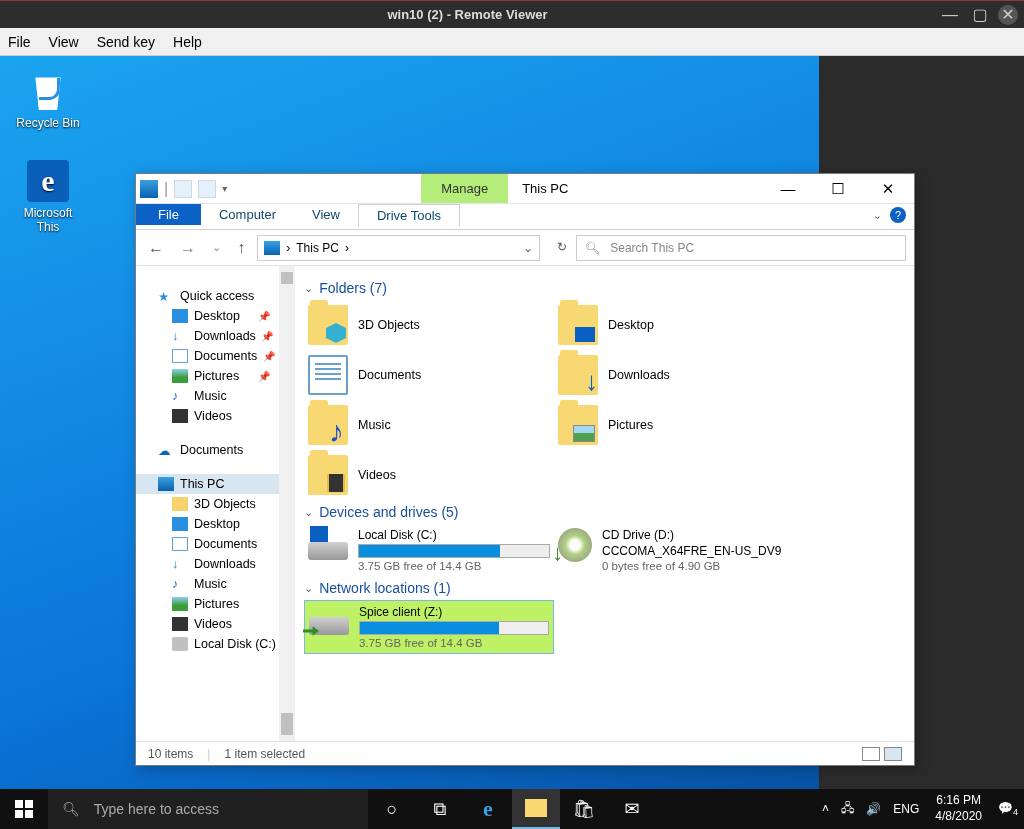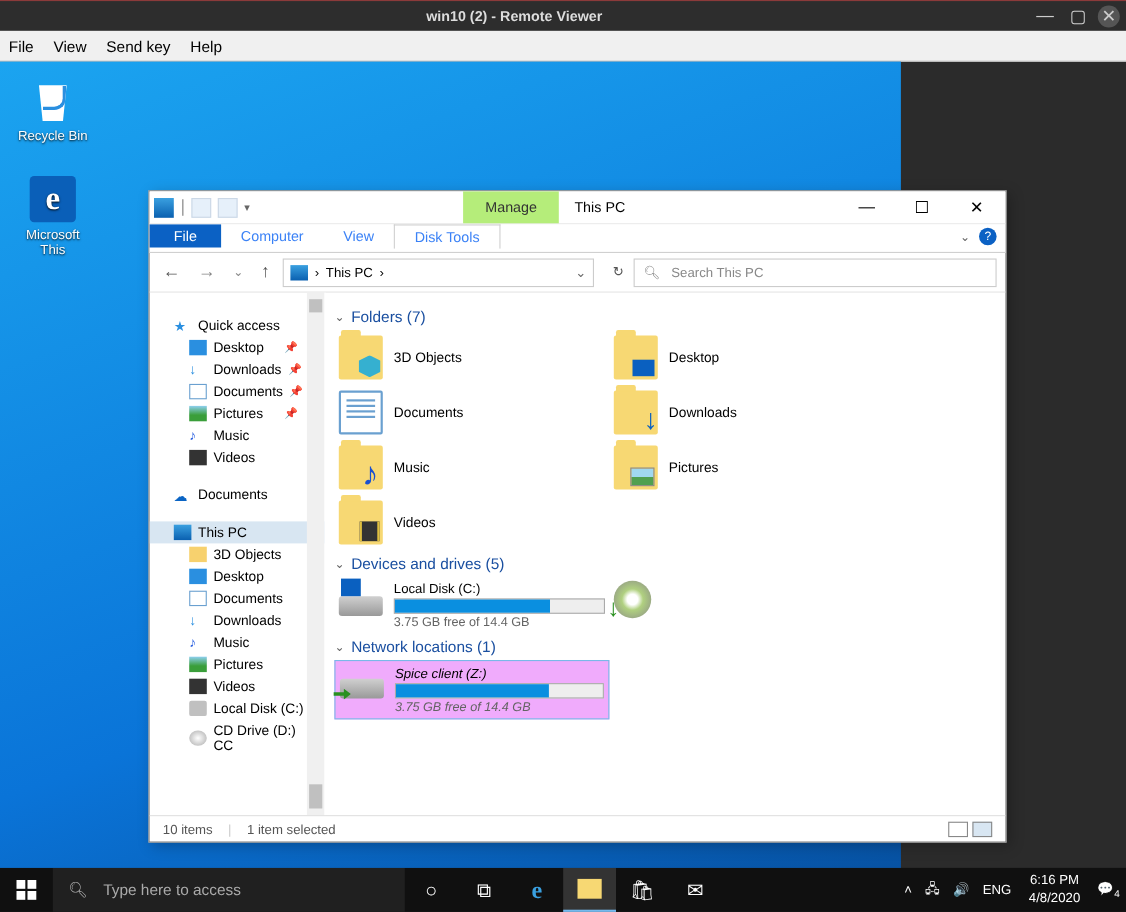--- a/index.html
+++ b/index.html
@@ -20,21 +20,21 @@
 .explorer{position:absolute;left:135px;top:117px;width:780px;height:593px;background:#fff;border:1px solid #7a7a7a;box-shadow:3px 3px 12px rgba(0,0,0,.25);}
 .ex-title{height:30px;background:#fff;display:flex;align-items:center;border-bottom:1px solid #e5e5e5;}
 .qat{display:flex;align-items:center;padding:0 4px;gap:6px;}
 .qat .qb{width:18px;height:18px;background:#e6f0fa;border:1px solid #cbd8e6;}
 .qat .qb.pc{background:linear-gradient(#3aa0e0,#0a60b0);border:none;}
 .ctx-tab{background:#b5ed7a;color:#333;padding:0 20px;height:100%;display:flex;align-items:center;font-size:13px;margin-left:190px;}
 .ex-title .ttl{margin-left:14px;font-size:13px;}
 .ex-win{display:flex;gap:22px;margin-left:auto;padding-right:12px;}
 .ex-win span{width:28px;text-align:center;font-size:15px;}
 .ribbon{height:26px;background:#fff;display:flex;align-items:flex-start;border-bottom:1px solid #d0d0d0;font-size:13px;position:relative;}
-.ribbon .tab{padding:3px 18px;color:#3b82f6;}
+.ribbon .tab{padding:3px 18px;color:#0c4a6e;}
 .ribbon .tab.file{background:#0b61c4;color:#fff;padding:3px 22px;}
 .ribbon .tab.ctx{border:1px solid #d0d0d0;border-bottom:none;}
 .ribbon .help{position:absolute;right:8px;top:3px;display:flex;gap:8px;align-items:center;}
 .ribbon .help .q{width:16px;height:16px;border-radius:50%;background:#0b61c4;color:#fff;font-size:11px;display:flex;align-items:center;justify-content:center;}
 .addr{height:36px;display:flex;align-items:center;padding:0 8px;gap:8px;border-bottom:1px solid #e5e5e5;}
 .addr .nav{color:#888;font-size:16px;padding:0 4px;}
 .addr .nav.on{color:#555;}
 .addr .path{flex:1;height:26px;border:1px solid #ccc;display:flex;align-items:center;padding:0 6px;font-size:12px;gap:6px;position:relative;}
 .addr .path .pcico{width:16px;height:14px;background:linear-gradient(#3aa0e0,#0a60b0);}
 .addr .path .drop{margin-left:auto;color:#666;}
@@ -73,21 +73,21 @@
 .fitem .fico.obj3d::after{content:"";position:absolute;bottom:2px;right:2px;width:20px;height:20px;background:#35b0d0;clip-path:polygon(50% 0,100% 25%,100% 75%,50% 100%,0 75%,0 25%);}
 .fitem .fico.desk::after{content:"";position:absolute;bottom:3px;right:3px;width:20px;height:15px;background:#0a60c0;}
 .fitem .fico.docu{background:#fff;border:2px solid #6aa0d0;}
 .fitem .fico.docu::before{display:none;}
 .fitem .fico.docu::after{content:"";position:absolute;top:6px;left:5px;right:5px;height:2px;background:#6aa0d0;box-shadow:0 5px #6aa0d0,0 10px #6aa0d0,0 15px #6aa0d0;}
 .fitem .fico.down::after{content:"↓";position:absolute;bottom:-2px;right:0;font-size:26px;color:#0a60c0;font-weight:bold;}
 .fitem .fico.musi::after{content:"♪";position:absolute;bottom:-4px;right:4px;font-size:30px;color:#1a50d0;}
 .fitem .fico.pict::after{content:"";position:absolute;bottom:3px;right:3px;width:20px;height:15px;background:linear-gradient(#a0d8f0 50%,#50a050 50%);border:1px solid #888;}
 .fitem .fico.vide::after{content:"";position:absolute;bottom:3px;right:3px;width:18px;height:18px;background:#333;box-shadow:inset 2px 0 #e0c040,inset -2px 0 #e0c040;}
 .drive{width:250px;display:flex;gap:10px;padding:4px;}
-.drive.sel{background:#f0abfc;border:1px solid #7ab8e8;font-style:italic;}
+.drive.sel{background:#bef264;border:1px solid #7ab8e8;}
 .drive .dico{width:40px;height:36px;position:relative;}
 .drive .dico.hdd{background:linear-gradient(#d0d0d0,#999);border-radius:3px;margin-top:14px;height:18px;}
 .drive .dico.hdd::before{content:"";position:absolute;top:-16px;left:2px;width:18px;height:16px;background:#0a60c0;}
 .drive .dico.cdd{background:radial-gradient(circle,#fff 20%,#b0d080 40%,#888);border-radius:50%;width:34px;height:34px;}
 .drive .dico.cdd::after{content:"↓";position:absolute;bottom:-4px;left:-6px;font-size:22px;color:#2a9020;font-weight:bold;}
 .drive .dico.net{background:linear-gradient(#d0d0d0,#999);border-radius:3px;margin-top:12px;height:18px;}
 .drive .dico.net::after{content:"";position:absolute;bottom:-4px;left:-6px;width:16px;height:16px;background:#2a9020;clip-path:polygon(0 40%,60% 40%,60% 20%,100% 50%,60% 80%,60% 60%,0 60%);}
 .drive .dinfo{flex:1;font-size:12px;}
 .drive .dname{margin-bottom:2px;}
 .drive .bar{height:14px;border:1px solid #aaa;background:#eee;margin-bottom:2px;position:relative;}
@@ -150,21 +150,21 @@
       <div class="ex-win">
         <span>—</span>
         <span>☐</span>
         <span>✕</span>
       </div>
     </div>
     <div class="ribbon">
       <div class="tab file">File</div>
       <div class="tab">Computer</div>
       <div class="tab">View</div>
-      <div class="tab ctx">Disk Tools</div>
+      <div class="tab ctx">Drive Tools</div>
       <div class="help">
         <span style="color:#666;font-size:11px">⌄</span>
         <div class="q">?</div>
       </div>
     </div>
     <div class="addr">
       <span class="nav on">←</span>
       <span class="nav">→</span>
       <span class="nav" style="font-size:11px">⌄</span>
       <span class="nav on">↑</span>
@@ -257,24 +257,20 @@
               <span>Pictures</span>
             </div>
           <div class="item sub">
               <span class="ico vid"></span>
               <span>Videos</span>
             </div>
           <div class="item sub">
               <span class="ico hd"></span>
               <span>Local Disk (C:)</span>
             </div>
-          <div class="item sub">
-              <span class="ico cd"></span>
-              <span>CD Drive (D:) CC</span>
-            </div>
         </div>
       </div>
       <div class="content">
         <div class="sect-h">
             <span class="chev">⌄</span>
             <span>Folders (7)</span>
           </div>
         <div class="grid">
           <div class="fitem">
               <div class="fico obj3d"></div>
@@ -315,20 +311,25 @@
             <div class="dinfo">
               <div class="dname">Local Disk (C:)</div>
               <div class="bar">
                   <div class="fill" style="width:74%"></div>
                 </div>
               <div class="dfree">3.75 GB free of 14.4 GB</div>
             </div>
           </div>
           <div class="drive">
             <div class="dico cdd"></div>
+            <div class="dinfo">
+              <div class="dname">CD Drive (D:)</div>
+              <div class="dname">CCCOMA_X64FRE_EN-US_DV9</div>
+              <div class="dfree">0 bytes free of 4.90 GB</div>
+            </div>
           </div>
         </div>
         <div class="sect-h">
             <span class="chev">⌄</span>
             <span>Network locations (1)</span>
           </div>
         <div class="grid">
           <div class="drive sel">
             <div class="dico net"></div>
             <div class="dinfo">

